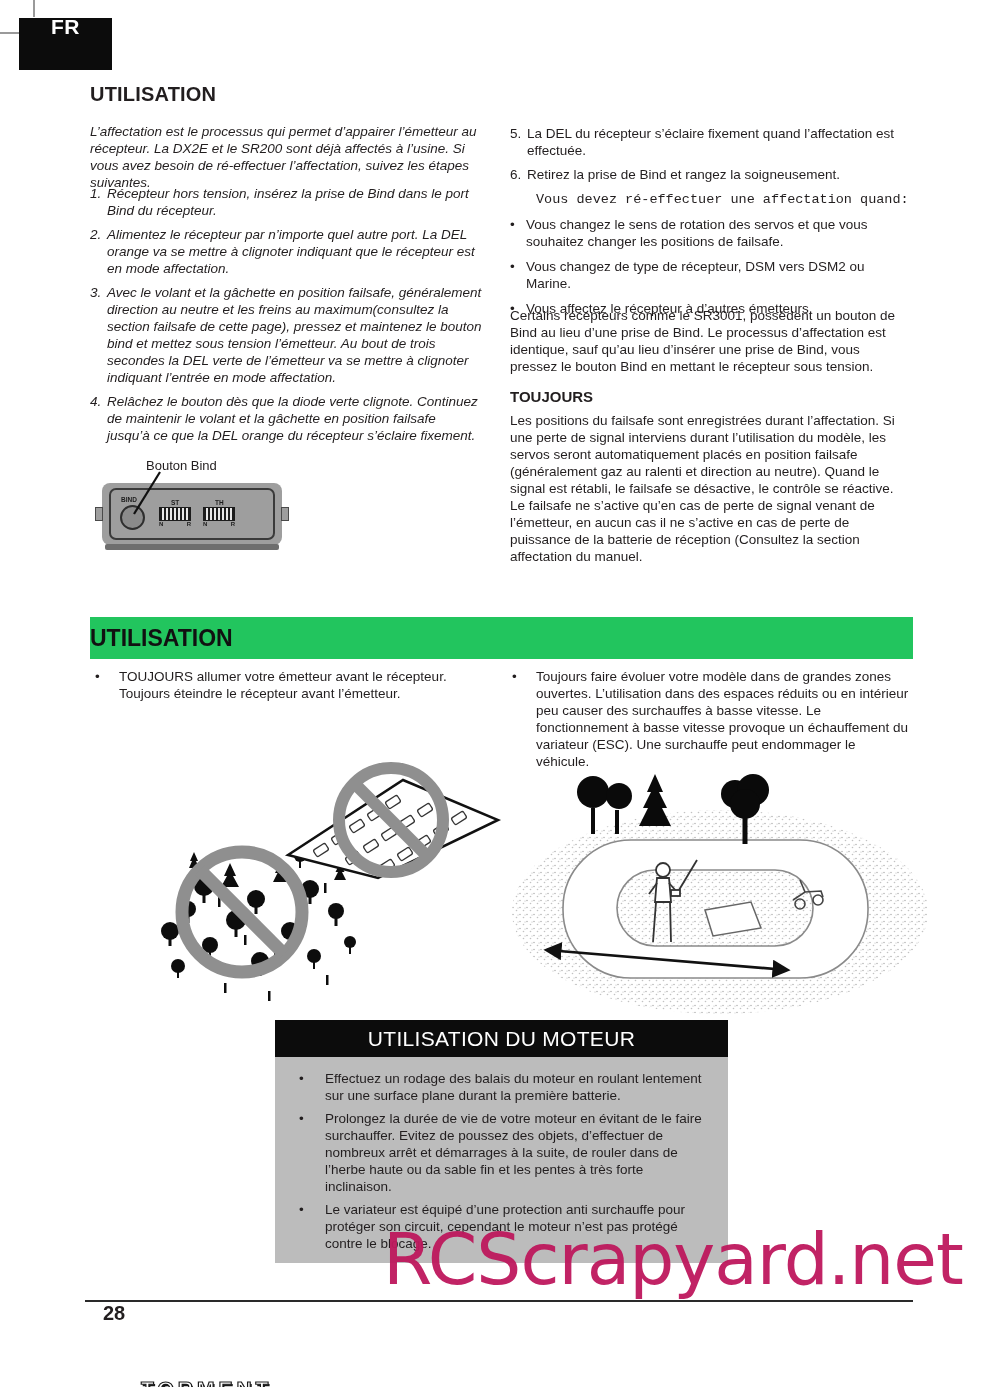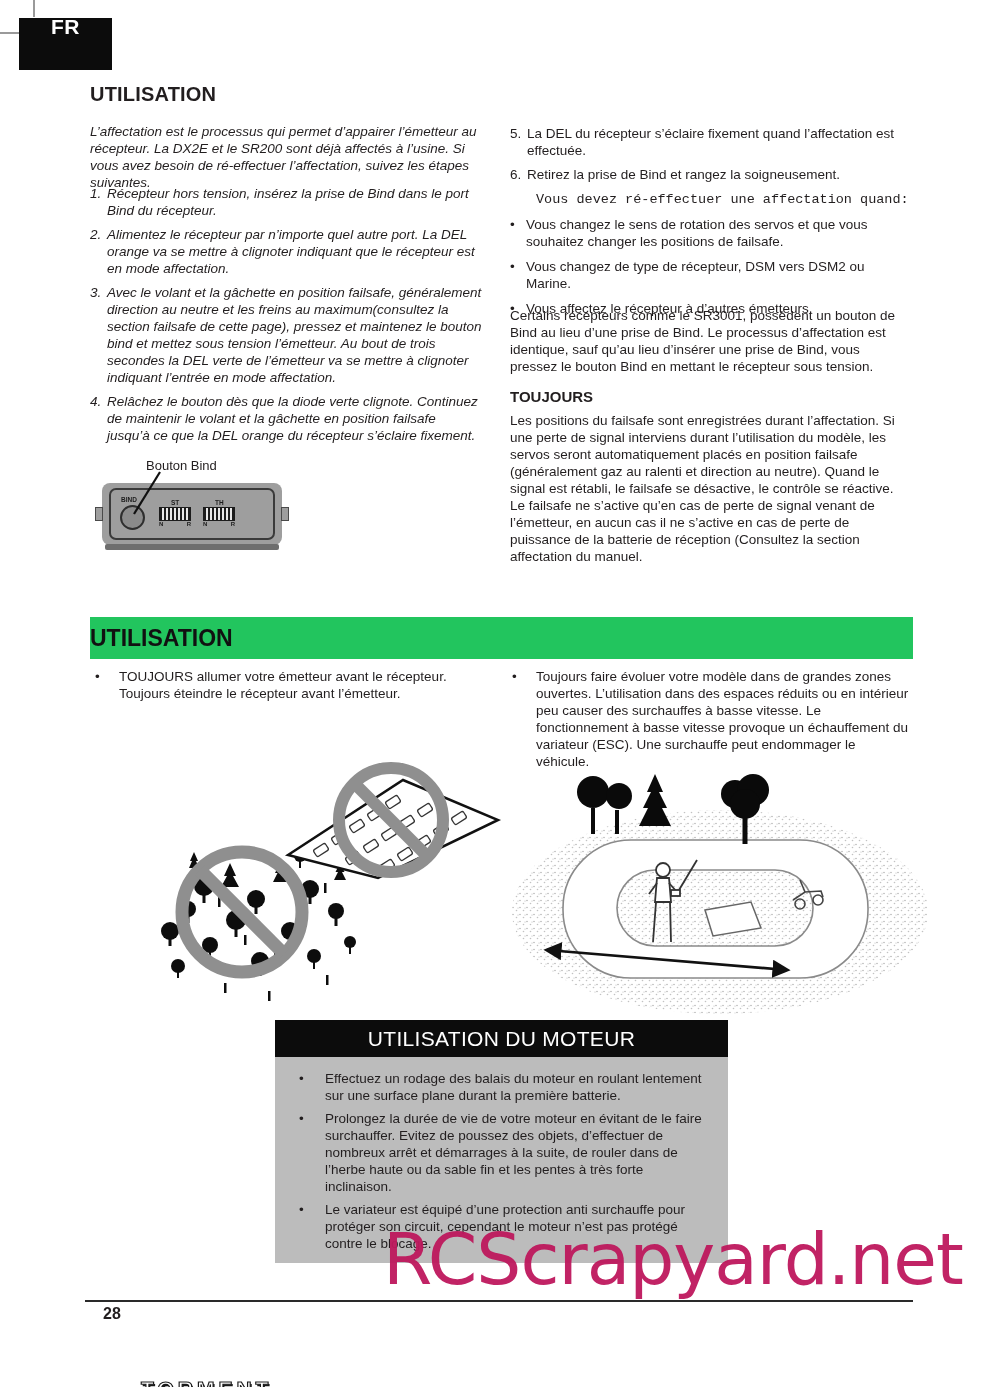--- a/index.html
+++ b/index.html
@@ -53,21 +53,21 @@
   #rx-bind-btn{position:absolute;left:9px;top:15px;width:21px;height:21px;border-radius:50%;
     background:#8b8b8b;border:2px solid #2e2e2e;}
   .rx-slider{position:absolute;width:30px;height:12px;border:1px solid #1c1c1c;
     background:repeating-linear-gradient(90deg,#1c1c1c 0 2px,#e8e8e8 2px 4px);}
   .rx-nr{position:absolute;width:32px;display:flex;justify-content:space-between;
     font-size:6px;font-weight:bold;color:#1c1c1c;line-height:7px;}
   
   #bind-callout{left:146px;top:457px;font-size:13px;}
   
   #footer-line{left:85px;top:1300px;width:828px;height:2px;background:#2a2a2a;z-index:8;}
-  #page-number{left:103px;top:1305px;font-size:16px;font-weight:bold;z-index:9;}
+  #page-number{left:103px;top:1305px;font-size:20px;font-weight:bold;z-index:9;}
   #brand-logo{left:141px;top:1380px;font-size:21px;font-weight:bold;letter-spacing:4px;
     color:#fff;-webkit-text-stroke:1.2px #1a1a1a;text-shadow:1.5px 1.5px 0 #1a1a1a;z-index:9;
     font-family:"Liberation Sans","DejaVu Sans",sans-serif;}
   
   #watermark{left:383px;top:1224px;font-size:71px;line-height:71px;color:#be185d;
     letter-spacing:-1px;z-index:6;white-space:nowrap;opacity:.95;
     font-family:"DejaVu Sans",sans-serif;}
 </style>
 </head>
 <body>

